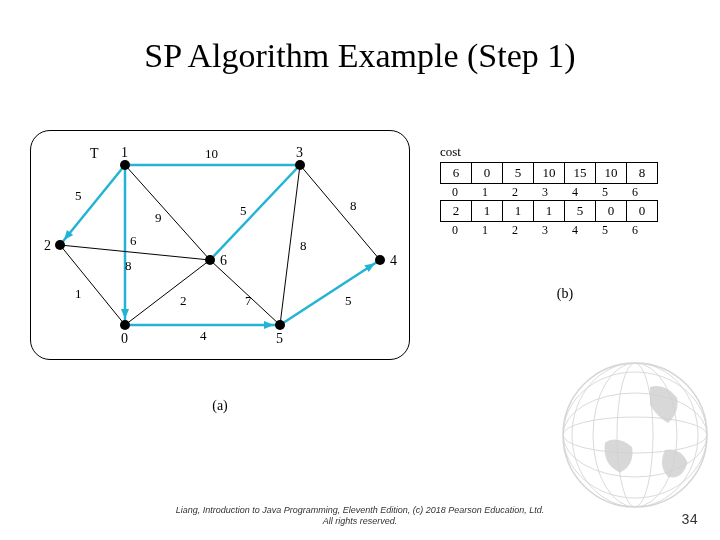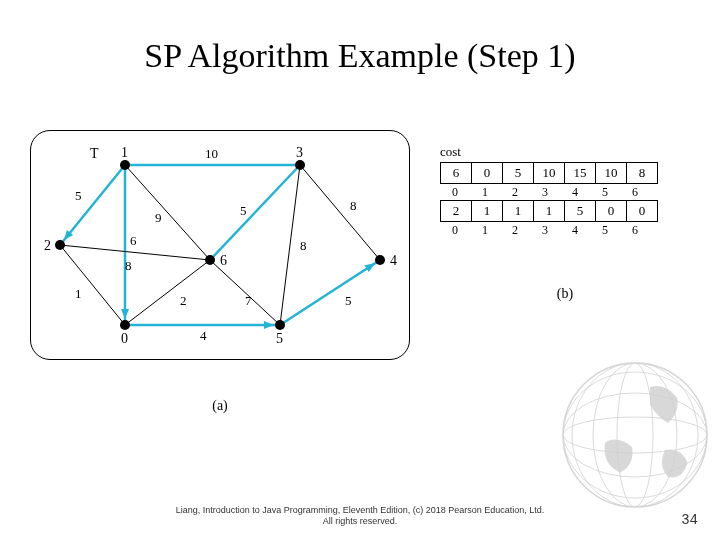--- a/index.html
+++ b/index.html
@@ -129,20 +129,21 @@
   .footer {
     position: absolute;
     bottom: 12px;
     left: 0;
     right: 0;
     text-align: center;
     font-family: Arial, sans-serif;
     font-size: 9px;
     color: #333;
     line-height: 1.3;
+    font-style: italic;
   }
   .pagenum {
     position: absolute;
     bottom: 12px;
     right: 22px;
     font-family: Liberation Mono, monospace;
     font-size: 14px;
     color: #333;
   }
   .globe {

